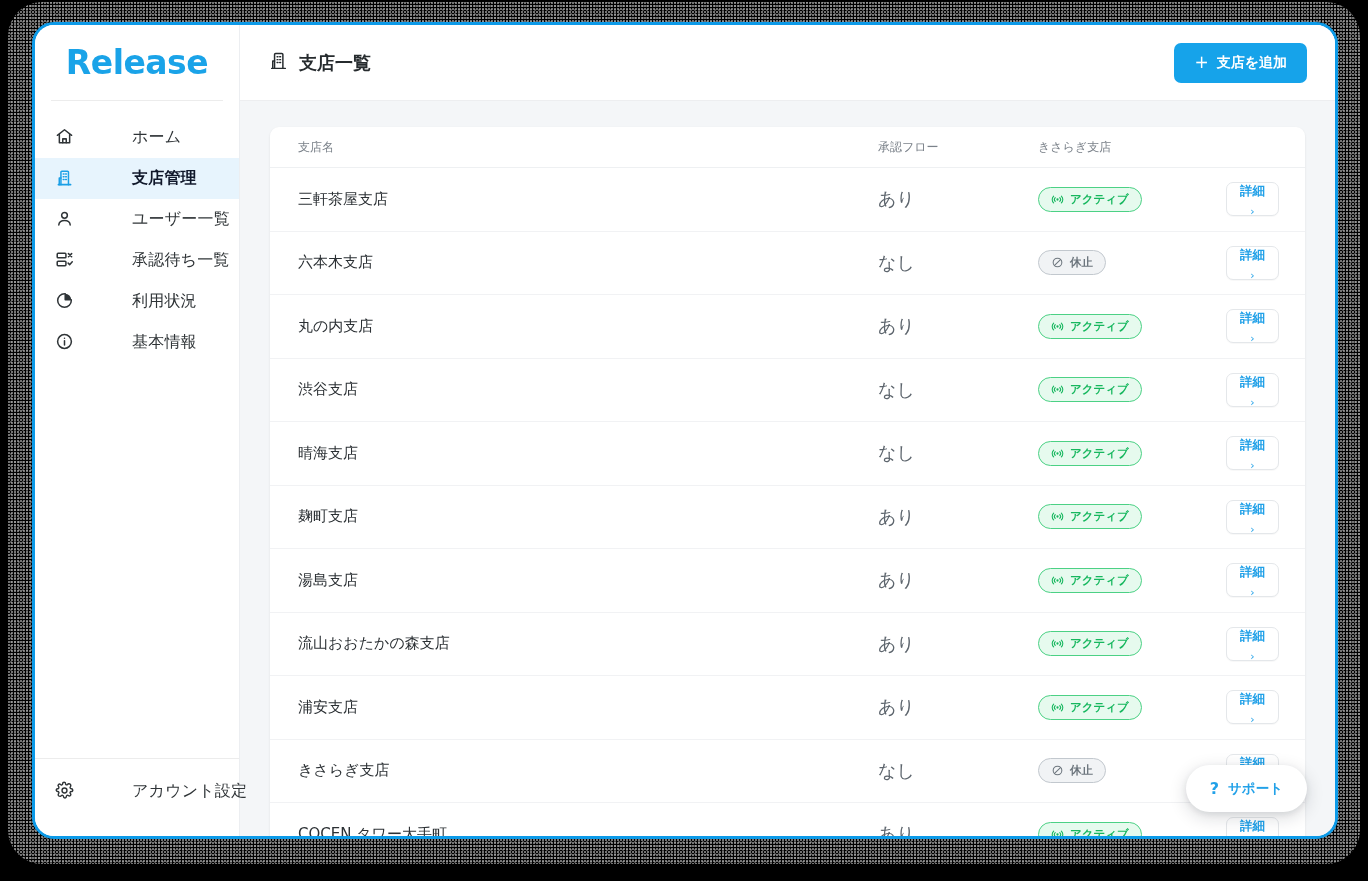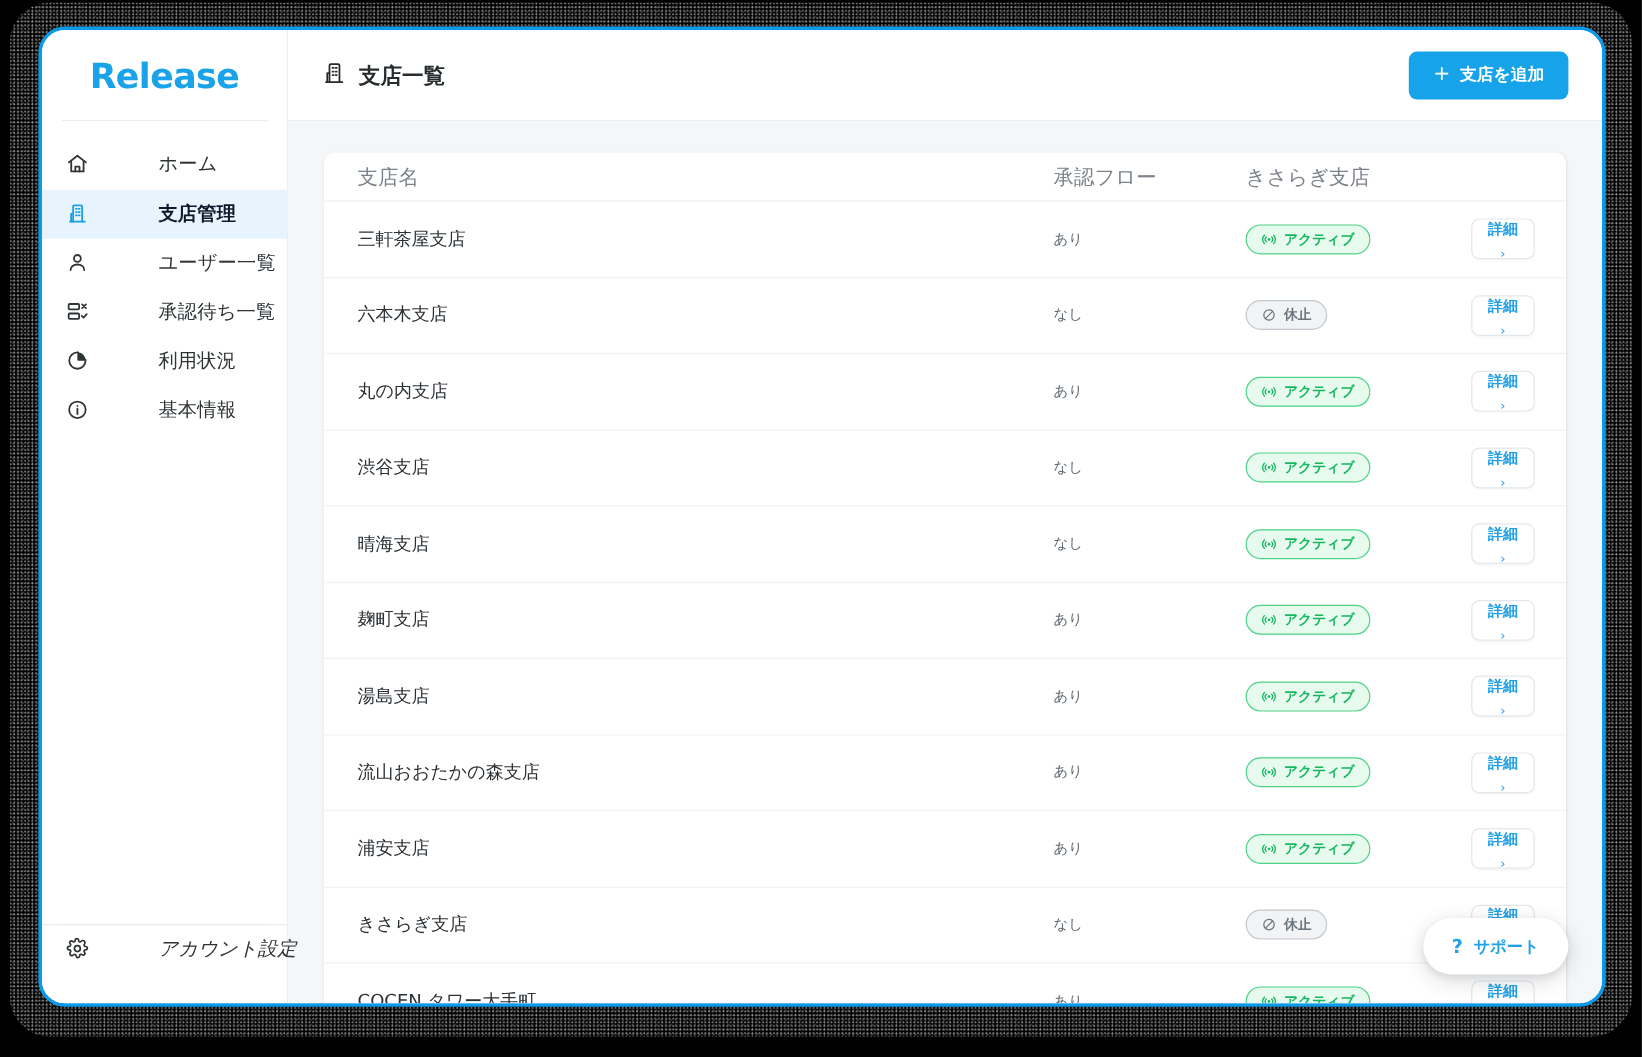--- a/index.html
+++ b/index.html
@@ -60,21 +60,21 @@
 
   #logo-wrap {
     height: 76px;
     display: flex;
     align-items: center;
     justify-content: center;
     border-bottom: 1px solid #ececec;
     margin: 0 16px;
   }
   #logo {
-    font-size: 29px;
+    font-size: 33px;
     font-weight: 700;
     color: #1aa3e8;
     letter-spacing: -0.5px;
     display: flex;
     align-items: center;
     font-family: "DejaVu Sans", sans-serif;
   }
 
   .nav-section { padding-top: 16px; }
 
@@ -101,23 +101,22 @@
     font-weight: 700;
   }
   .nav-item.active svg { stroke: #1a9fe6; }
   .nav-item svg { stroke: #2f3437; flex: none; }
 
   .nav-spacer { flex: 1 1 auto; }
 
   #nav-bottom {
     border-top: 1px solid #ececec;
     margin: 0 0 0 0;
-    padding: 0 0 24px 0;
+    padding: 12px 0 24px 0;
     position: relative;
-    font-style: italic;
   }
   #nav-bottom::before {
     content: "";
     position: absolute;
     left: 16px; right: 16px; top: -1px;
     height: 1px;
     background: #ececec;
   }
 
   
@@ -193,36 +192,36 @@
     height: 41px;
     border-bottom: 1px solid #eef0f2;
   }
 
   .c-name   { flex: 1 1 auto; min-width: 0; }
   .c-flow   { width: 160px; flex: none; }
   .c-status { width: 155px; flex: none; }
   .c-action { width: 86px; flex: none; display: flex; justify-content: flex-end; }
 
   .th {
-    font-size: 17px;
+    font-size: 12px;
     color: #7b828a;
     font-family: Liberation Mono, monospace;
   }
 
   .branch-name {
     font-size: 15px;
     font-weight: 400;
     color: #2b3034;
     font-family: "DejaVu Sans", sans-serif;
     white-space: nowrap;
     overflow: hidden;
     text-overflow: ellipsis;
   }
   .flow-val {
-    font-size: 12px;
+    font-size: 18px;
     color: #5d656d;
     font-family: Liberation Serif, serif;
   }
 
   .badge {
     display: inline-flex;
     align-items: center;
     gap: 6px;
     height: 25px;
     padding: 0 12px;

